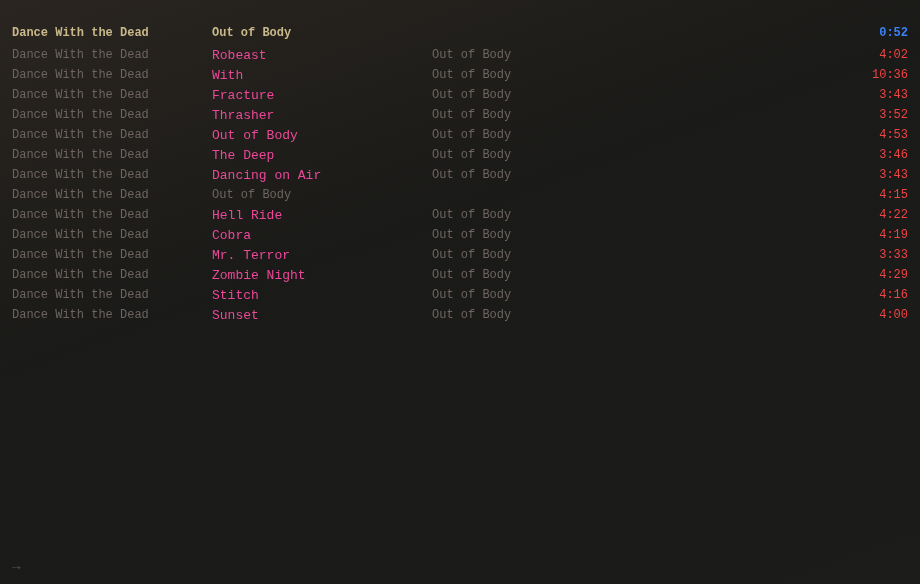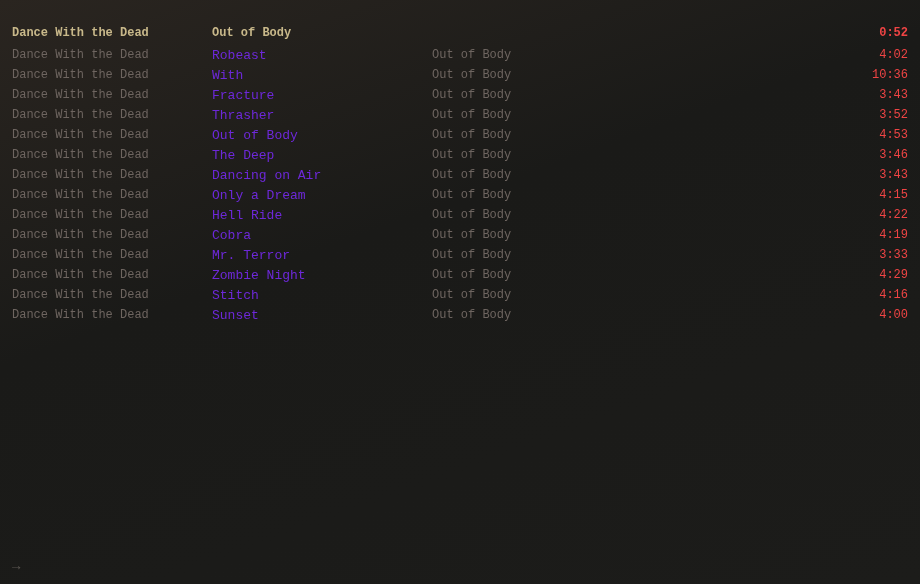--- a/index.html
+++ b/index.html
@@ -45,21 +45,21 @@
       font-size: 12px;
     }
 
     .track-row.header .col-artist {
       color: #c8b88a;
     }
 
     .col-title {
       width: 220px;
       flex-shrink: 0;
-      color: #6d28d9;
+      color: #ec4899;
       font-size: 13px;
     }
 
     .track-row.header .col-title {
       color: #c8b88a;
     }
 
     .col-album {
       flex: 1;
       color: #6e6560;
@@ -72,21 +72,21 @@
 
     .col-duration {
       width: 60px;
       text-align: right;
       color: #ef4444;
       font-size: 12px;
       flex-shrink: 0;
     }
 
     .track-row.header .col-duration {
-      color: #ef4444;
+      color: #3b82f6;
     }
 
     .arrow-icon {
       position: absolute;
       bottom: 10px;
       left: 12px;
       color: #5a5550;
       font-size: 14px;
     }
   </style>
@@ -137,21 +137,20 @@
       <span class="col-duration">3:46</span>
     </div>
     <div class="track-row">
       <span class="col-artist">Dance With the Dead</span>
       <span class="col-title">Dancing on Air</span>
       <span class="col-album">Out of Body</span>
       <span class="col-duration">3:43</span>
     </div>
     <div class="track-row">
       <span class="col-artist">Dance With the Dead</span>
-      <span class="col-title">Only a Dream</span>
       <span class="col-album">Out of Body</span>
       <span class="col-duration">4:15</span>
     </div>
     <div class="track-row">
       <span class="col-artist">Dance With the Dead</span>
       <span class="col-title">Hell Ride</span>
       <span class="col-album">Out of Body</span>
       <span class="col-duration">4:22</span>
     </div>
     <div class="track-row">

